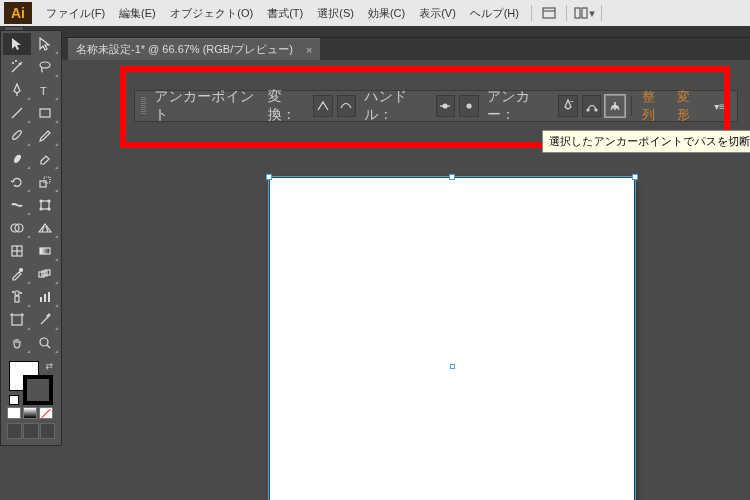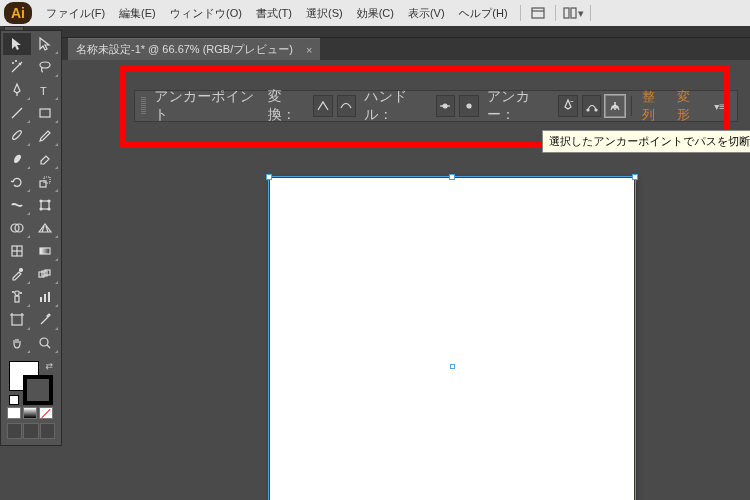--- a/index.html
+++ b/index.html
@@ -1,18 +1,18 @@
 <!DOCTYPE html>
 <html><head>
 <meta charset="utf-8">
 <style>
 *{margin:0;padding:0;box-sizing:border-box;font-family:"Meiryo","MS PGothic",sans-serif;font-size:11px;user-select:none}
 body{width:750px;height:500px;background:#4a4a4a;overflow:hidden;position:relative}
 .menubar{height:26px;background:#e8e8e8;display:flex;align-items:center;padding:0 4px;gap:2px}
-.ai-logo{width:28px;height:22px;background:#3a2410;color:#f5a623;display:flex;align-items:center;justify-content:center;font-weight:bold;font-size:14px;border-radius:9px;margin-right:6px}
+.ai-logo{width:28px;height:22px;background:#3a2410;color:#f5a623;display:flex;align-items:center;justify-content:center;font-weight:bold;font-size:14px;border-radius:0;margin-right:6px}
 .menu-item{padding:4px 6px;color:#333;cursor:pointer}
 .menu-sep{width:1px;height:16px;background:#bbb;margin:0 4px}
 .menu-icon{width:22px;height:18px;display:flex;align-items:center;justify-content:center;color:#555}
 .titlebar{height:12px;background:#363636;border-bottom:1px solid #252525}
 .tabbar{height:22px;background:#363636;display:flex;align-items:flex-end;padding-left:68px}
 .tab{background:#5a5a5a;color:#ddd;padding:3px 8px;font-size:10px;display:flex;align-items:center;gap:13px;border-top:1px solid #6a6a6a}
 .tab-close{color:#bbb;font-size:11px;cursor:pointer}
 .toolbar-col{position:absolute;left:0;top:30px;width:62px;background:#535353;border:1px solid #2a2a2a;padding:2px;display:flex;flex-direction:column;gap:1px}
 .tool-tab{position:absolute;left:4px;top:26px;width:20px;height:6px;background:#535353;border:1px solid #2a2a2a;border-bottom:none}
 .tool-row{display:flex;gap:1px}
@@ -52,21 +52,21 @@
 svg{width:16px;height:16px;stroke:#ddd;stroke-width:1.2;fill:none}
 .menu-icon svg{stroke:#555}
 </style>
 </head>
 <body>
 
 <div class="menubar">
   <div class="ai-logo">Ai</div>
   <div class="menu-item">ファイル(F)</div>
   <div class="menu-item">編集(E)</div>
-  <div class="menu-item">ウィンドウ(O)</div>
+  <div class="menu-item">オブジェクト(O)</div>
   <div class="menu-item">書式(T)</div>
   <div class="menu-item">選択(S)</div>
   <div class="menu-item">効果(C)</div>
   <div class="menu-item">表示(V)</div>
   <div class="menu-item">ヘルプ(H)</div>
   <div class="menu-sep"></div>
   <div class="menu-icon">
       <svg viewBox="0 0 16 16">
         <rect x="2" y="3" width="12" height="10"></rect>
         <line x1="2" y1="6" x2="14" y2="6"></line>

